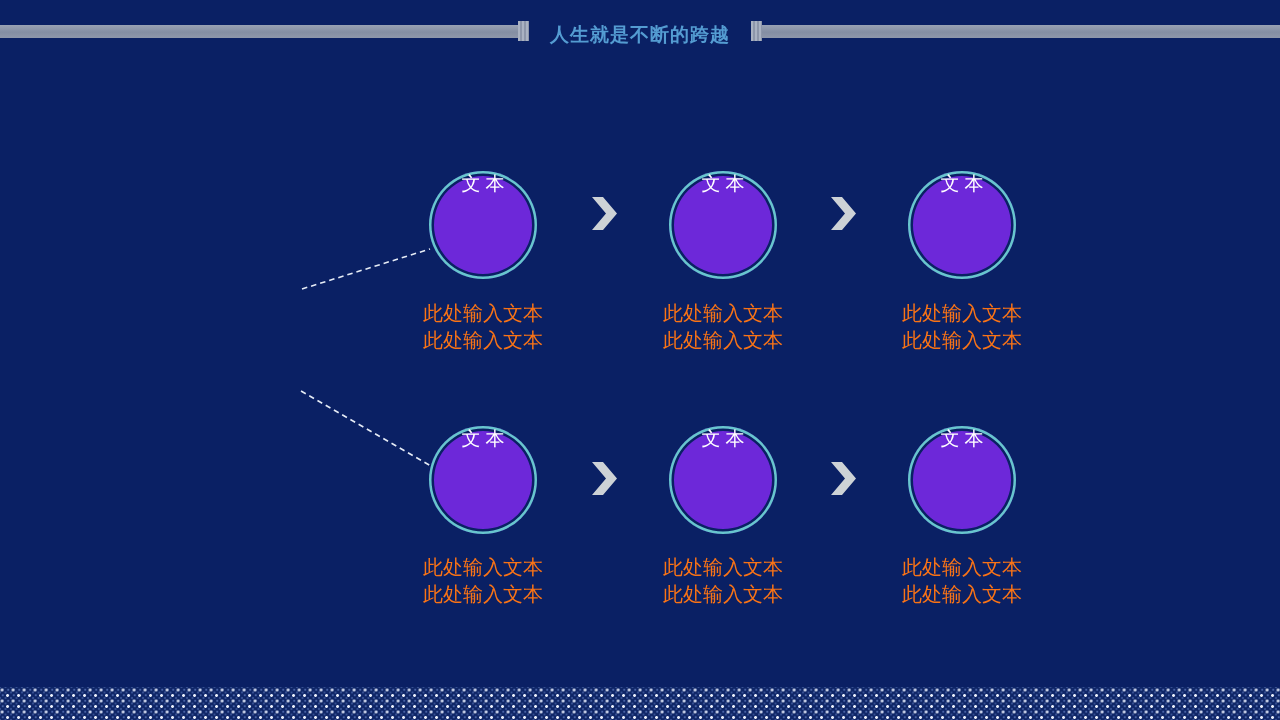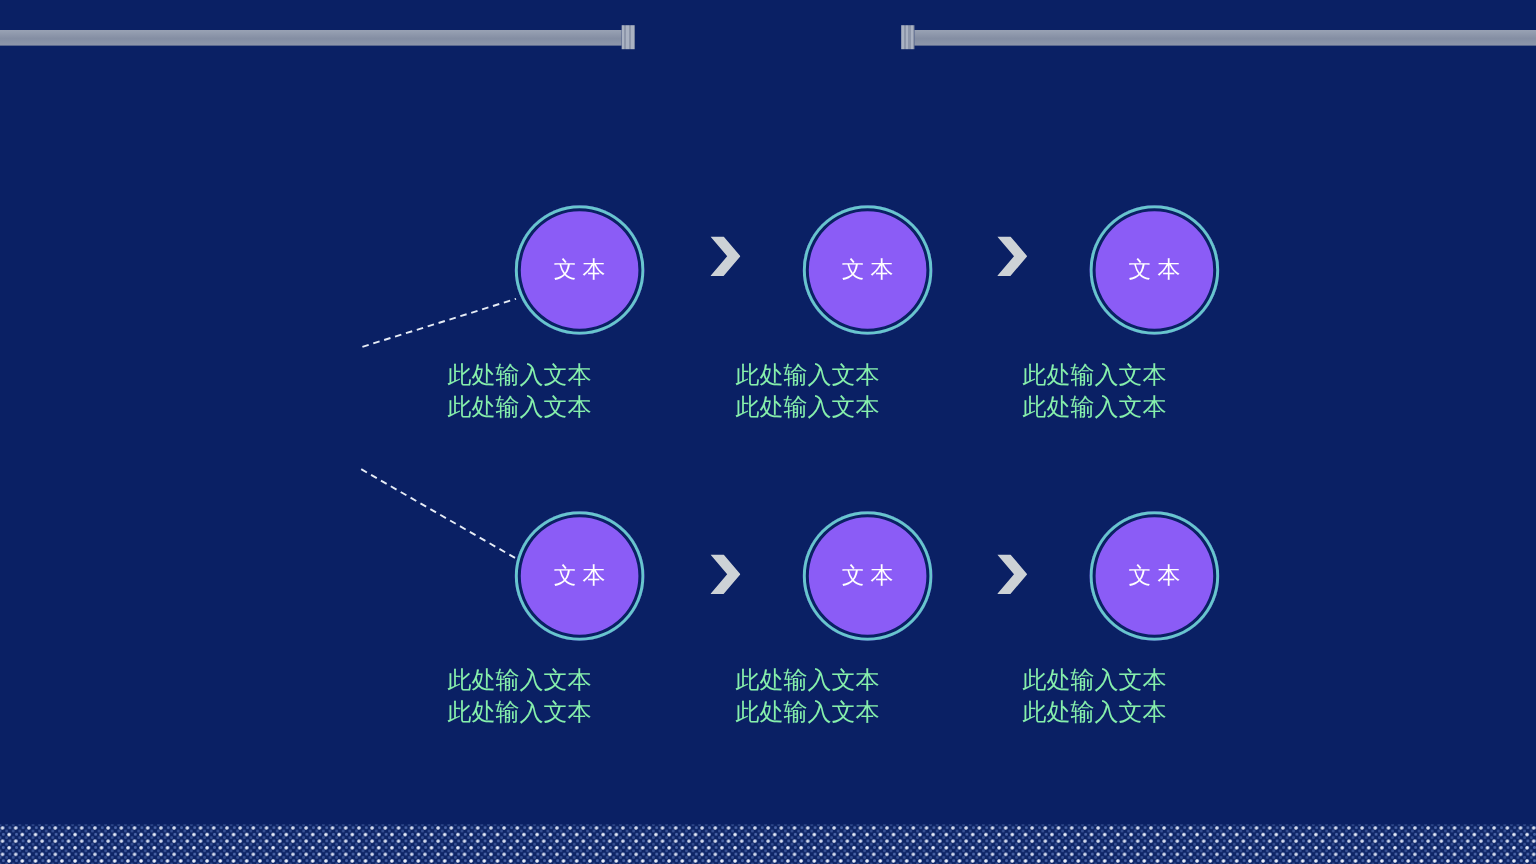--- a/index.html
+++ b/index.html
@@ -26,44 +26,44 @@
   .hbar-cap-right { left:751px; }
   .slide-title {
     position:absolute; left:420px; top:22px; width:440px;
     text-align:center; font-size:19px; letter-spacing:1px;
     color:#549CD2; font-weight:bold;
   }
 
   
   .node-circle {
     position:absolute; border-radius:50%;
-    background:#8b5cf6;
+    background:#6d28d9;
     box-shadow: inset 0 0 0 2.5px #68C5CE, inset 0 0 0 5px #0A2064;
-    display:flex; align-items:center; justify-content:center;
+    display:flex; align-items:flex-start; justify-content:center;
     color:#FFFFFF;
   }
   .root-circle {
     left:176px; top:272px; width:135px; height:135px;
     font-size:27px; letter-spacing:7px; text-indent:7px;
   }
   .step-circle {
     width:108px; height:108px;
     font-size:19px; letter-spacing:5px; text-indent:5px;
   }
   .c-r1-s0 { left:429px; top:171px; }
   .c-r1-s1 { left:669px; top:171px; }
   .c-r1-s2 { left:908px; top:171px; }
   .c-r2-s0 { left:429px; top:426px; }
   .c-r2-s1 { left:669px; top:426px; }
   .c-r2-s2 { left:908px; top:426px; }
 
   
   .desc {
-    position:absolute; width:220px; 
-    color:#86efac; font-size:20px; line-height:27px;
+    position:absolute; width:220px; text-align:center;
+    color:#f97316; font-size:20px; line-height:27px;
   }
   .d-r1-s0 { left:373px; top:300px; }
   .d-r1-s1 { left:613px; top:300px; }
   .d-r1-s2 { left:852px; top:300px; }
   .d-r2-s0 { left:373px; top:554px; }
   .d-r2-s1 { left:613px; top:554px; }
   .d-r2-s2 { left:852px; top:554px; }
 
   
   .chev { position:absolute; width:25px; height:33px; }
@@ -91,20 +91,21 @@
 </style>
 </head>
 <body>
 
 <div class="slide">
 
   <div class="hbar hbar-left"></div>
   <div class="hbar-cap hbar-cap-left"></div>
   <div class="hbar hbar-right"></div>
   <div class="hbar-cap hbar-cap-right"></div>
+  <div class="slide-title">人生就是不断的跨越</div>
 
   <svg class="connectors" viewBox="0 0 1280 720">
     <line x1="302" y1="289" x2="430" y2="249" stroke="#E6ECF6" stroke-width="1.6" stroke-dasharray="5.5 4"></line>
     <line x1="301" y1="391" x2="431" y2="466" stroke="#E6ECF6" stroke-width="1.6" stroke-dasharray="5.5 4"></line>
   </svg>
 
 
   <div class="node-circle step-circle c-r1-s0">
     <span>文本</span>
   </div>

